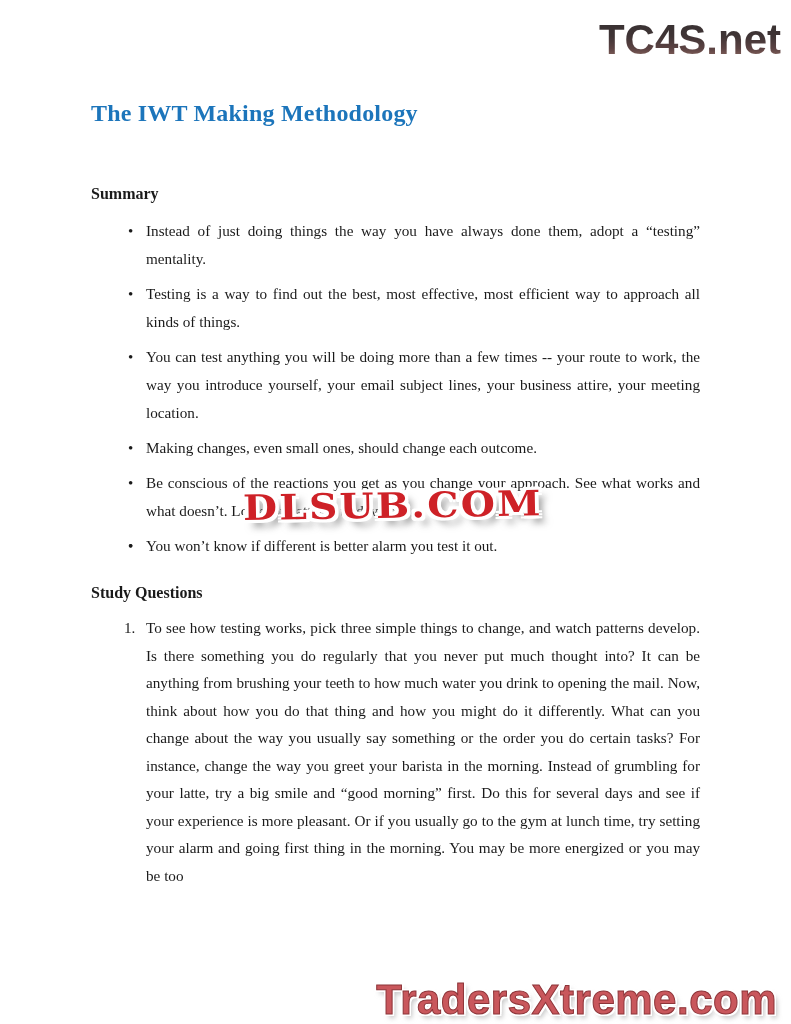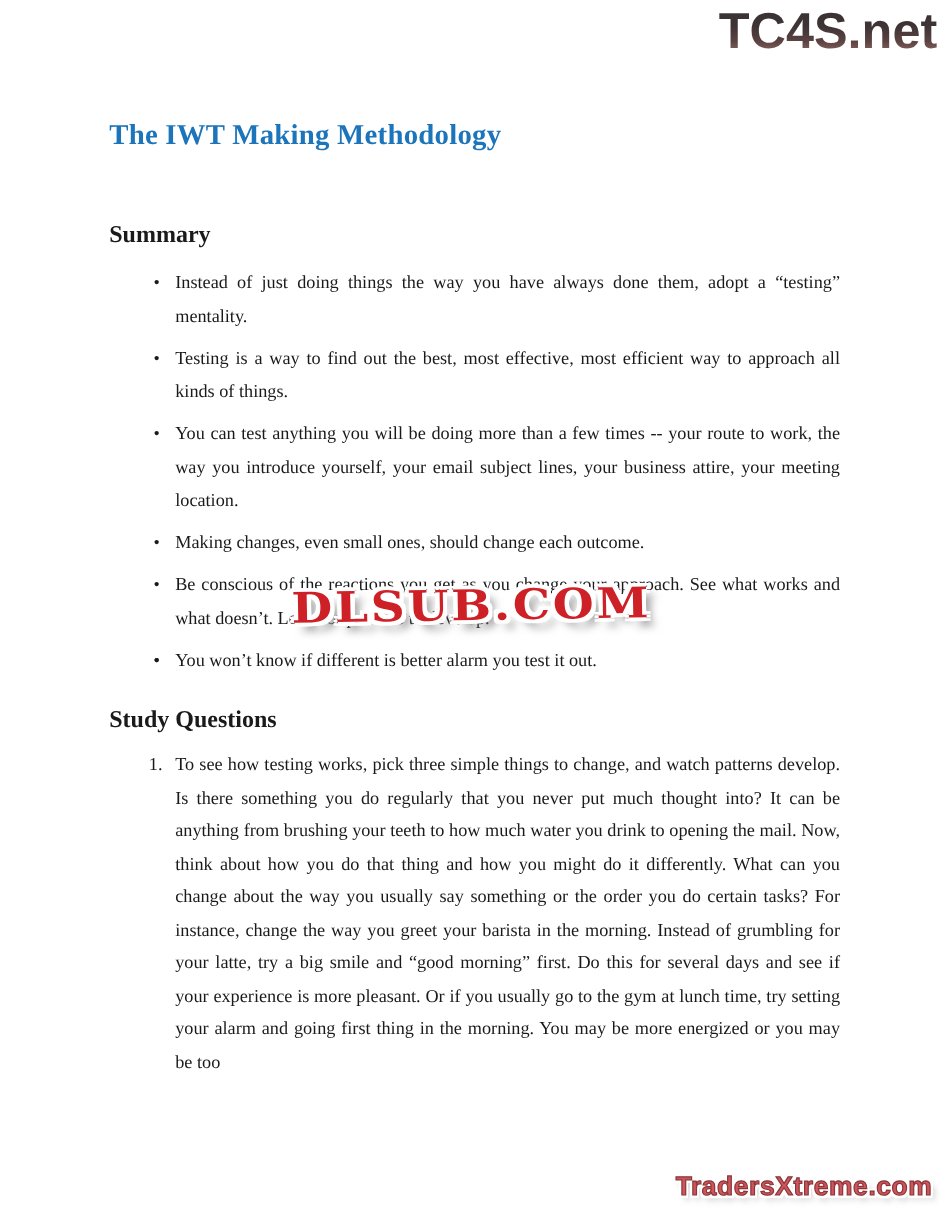--- a/index.html
+++ b/index.html
@@ -9,21 +9,21 @@
     height: 1024px;
     background: #ffffff;
     font-family: "Liberation Serif", serif;
     color: #1a1a1a;
     overflow: hidden;
   }
 
   
   .top-logo {
     position: absolute;
-    top: 2px;
+    top: 16px;
     right: 10px;
     font-family: "Liberation Sans", sans-serif;
     font-size: 42px;
     font-weight: 900;
     letter-spacing: 0px;
     background: linear-gradient(180deg, #353031 0%, #3f3435 42%, #5c4343 68%, #8a665f 88%, #a9887f 100%);
     -webkit-background-clip: text;
     background-clip: text;
     color: transparent;
     text-align: right;
@@ -34,21 +34,21 @@
   .doc-title {
     margin: 0;
     padding-top: 100px;
     font-size: 24px;
     font-weight: bold;
     color: #1c75bb;
     letter-spacing: 0.2px;
   }
 
   .section-heading {
-    font-size: 20px;
+    font-size: 16px;
     font-weight: bold;
     margin: 0;
   }
   .summary-heading { margin-top: 58px; }
   .sq-heading { margin-top: 24px; }
 
   ul.bullets {
     list-style: none;
     margin: 14px 0 0 0;
     padding: 0;
@@ -102,21 +102,21 @@
        0   -3px 0 #ffffff,  0    3px 0 #ffffff,
        6px 7px 7px rgba(120,120,120,0.75);
   }
 
   
   .footer-logo {
     position: absolute;
     top: 976px;
     right: 14px;
     font-family: "Liberation Sans", sans-serif;
-    font-size: 22px;
+    font-size: 42px;
     font-weight: bold;
     letter-spacing: 0.5px;
     color: #c9575c;
     -webkit-text-stroke: 1px #8d3438;
     white-space: nowrap;
     text-shadow:
       -2px -2px 0 #ffffff,  2px -2px 0 #ffffff,
       -2px  2px 0 #ffffff,  2px  2px 0 #ffffff,
       -2px  0   0 #ffffff,  2px  0   0 #ffffff,
        0   -2px 0 #ffffff,  0    2px 0 #ffffff,

